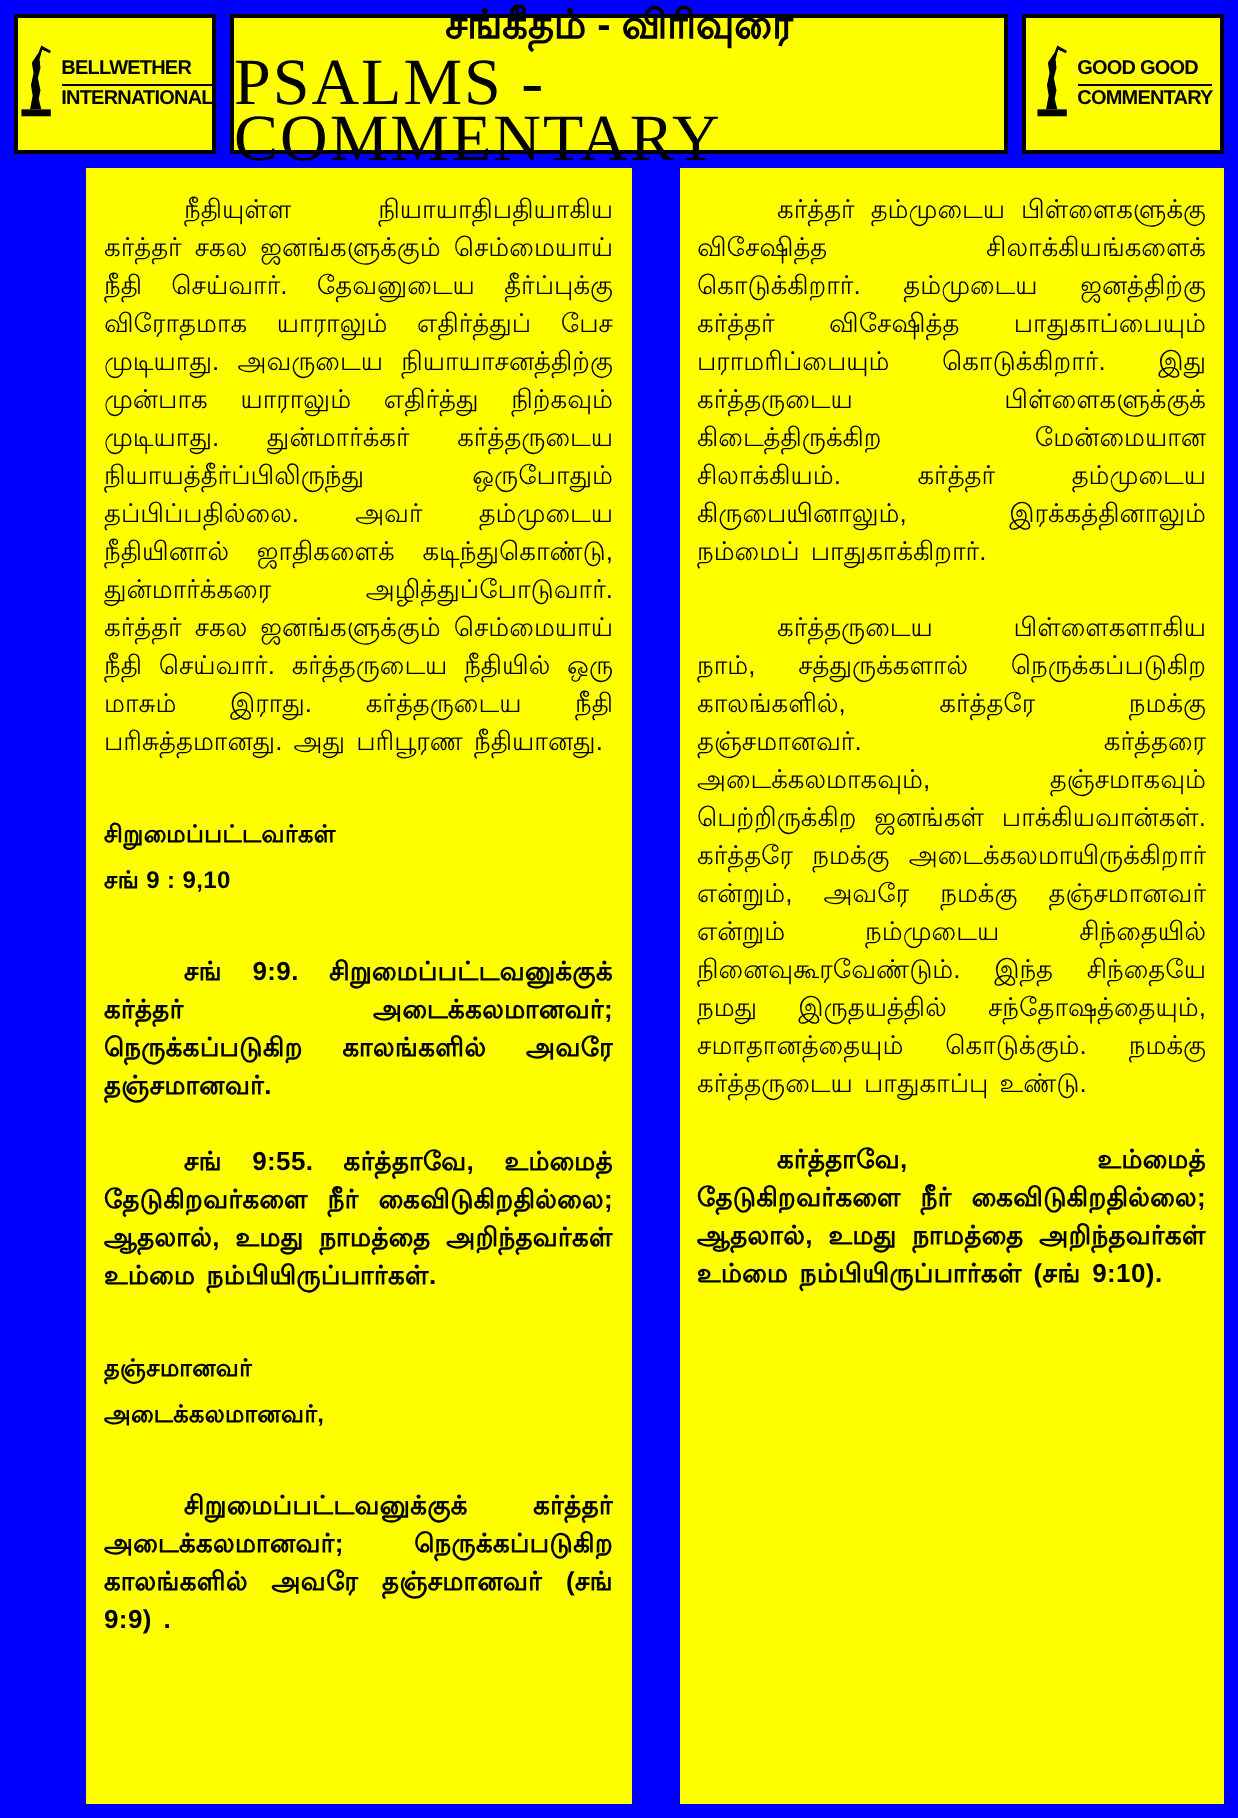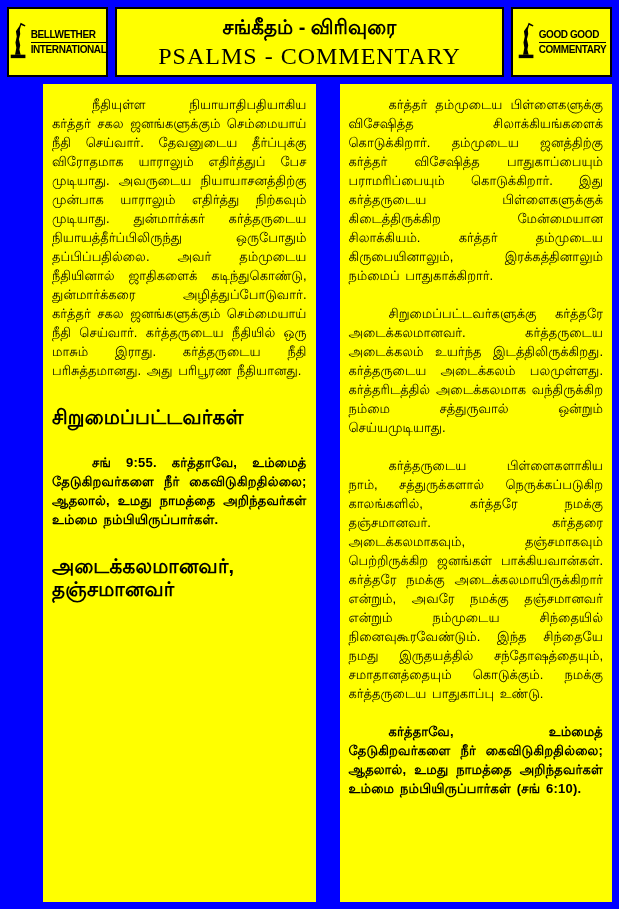--- a/index.html
+++ b/index.html
@@ -47,21 +47,21 @@
     border: 2px solid #000000;
     display: flex;
     flex-direction: column;
     align-items: center;
     justify-content: center;
     gap: 3px;
   }
   .title-tamil { font-weight: bold; font-size: 20px; line-height: 24px; }
   .title-english {
     font-family: "Liberation Serif", serif;
-    font-size: 24px;
+    font-size: 33px;
     line-height: 28px;
     letter-spacing: 1px;
   }
 
   
   .content { flex: 1; display: flex; gap: 24px; min-height: 0; padding-left: 36px; }
   .col {
     flex: 1;
     background: #FFFF00;
     padding: 11px 9px 8px 9px;
@@ -71,21 +71,21 @@
     text-align: justify;
     font-size: 13px;
     line-height: 19px;
     margin-bottom: 19px;
     word-spacing: 2px;
   }
   .indent { text-indent: 40px; }
   .bold { font-weight: bold; letter-spacing: 0.2px; }
   .heading {
     font-weight: bold;
-    font-size: 20px;
+    font-size: 12px;
     line-height: 23px;
     margin: 26px 0 24px 0;
     letter-spacing: 0.2px;
   }
   .heading:first-child, .para:first-child { margin-top: 0; }
 </style>
 </head>
 <body>
 
 <div class="page">
@@ -124,30 +124,32 @@
     </div>
 
   </div>
 
   <div class="content">
 
     <div class="col">
       <p class="para indent">நீதியுள்ள நியாயாதிபதியாகிய கர்த்தர் சகல ஜனங்களுக்கும் செம்மையாய் நீதி செய்வார். தேவனுடைய தீர்ப்புக்கு விரோதமாக யாராலும் எதிர்த்துப் பேச முடியாது. அவருடைய நியாயாசனத்திற்கு முன்பாக யாராலும் எதிர்த்து நிற்கவும் முடியாது. துன்மார்க்கர் கர்த்தருடைய நியாயத்தீர்ப்பிலிருந்து ஒருபோதும் தப்பிப்பதில்லை. அவர் தம்முடைய நீதியினால் ஜாதிகளைக் கடிந்துகொண்டு, துன்மார்க்கரை அழித்துப்போடுவார். கர்த்தர் சகல ஜனங்களுக்கும் செம்மையாய் நீதி செய்வார். கர்த்தருடைய நீதியில் ஒரு மாசும் இராது. கர்த்தருடைய நீதி பரிசுத்தமானது. அது பரிபூரண நீதியானது.</p>
       <div class="heading">
         <div>சிறுமைப்பட்டவர்கள்</div>
+        <div>சங் 9 : 9,10</div>
       </div>
+      <p class="para bold indent">சங் 9:9. சிறுமைப்பட்டவனுக்குக் கர்த்தர் அடைக்கலமானவர்; நெருக்கப்படுகிற காலங்களில் அவரே தஞ்சமானவர்.</p>
       <p class="para bold indent">சங் 9:55. கர்த்தாவே, உம்மைத் தேடுகிறவர்களை நீர் கைவிடுகிறதில்லை; ஆதலால், உமது நாமத்தை அறிந்தவர்கள் உம்மை நம்பியிருப்பார்கள்.</p>
       <div class="heading">
+        <div>தஞ்சமானவர்</div>
         <div>அடைக்கலமானவர்,</div>
-        <div>தஞ்சமானவர்</div>
       </div>
+      <p class="para bold indent">சிறுமைப்பட்டவனுக்குக் கர்த்தர் அடைக்கலமானவர்; நெருக்கப்படுகிற காலங்களில் அவரே தஞ்சமானவர் (சங் 9:9) .</p>
     </div>
 
     <div class="col">
       <p class="para indent">கர்த்தர் தம்முடைய பிள்ளைகளுக்கு விசேஷித்த சிலாக்கியங்களைக் கொடுக்கிறார். தம்முடைய ஜனத்திற்கு கர்த்தர் விசேஷித்த பாதுகாப்பையும் பராமரிப்பையும் கொடுக்கிறார். இது கர்த்தருடைய பிள்ளைகளுக்குக் கிடைத்திருக்கிற மேன்மையான சிலாக்கியம். கர்த்தர் தம்முடைய கிருபையினாலும், இரக்கத்தினாலும் நம்மைப் பாதுகாக்கிறார்.</p>
-      <p class="para indent">சிறுமைப்பட்டவர்களுக்கு கர்த்தரே அடைக்கலமானவர். கர்த்தருடைய அடைக்கலம் உயர்ந்த இடத்திலிருக்கிறது. கர்த்தருடைய அடைக்கலம் பலமுள்ளது. கர்த்தரிடத்தில் அடைக்கலமாக வந்திருக்கிற நம்மை சத்துருவால் ஒன்றும் செய்யமுடியாது.</p>
       <p class="para indent">கர்த்தருடைய பிள்ளைகளாகிய நாம், சத்துருக்களால் நெருக்கப்படுகிற காலங்களில், கர்த்தரே நமக்கு தஞ்சமானவர். கர்த்தரை அடைக்கலமாகவும், தஞ்சமாகவும் பெற்றிருக்கிற ஜனங்கள் பாக்கியவான்கள். கர்த்தரே நமக்கு அடைக்கலமாயிருக்கிறார் என்றும், அவரே நமக்கு தஞ்சமானவர் என்றும் நம்முடைய சிந்தையில் நினைவுகூரவேண்டும். இந்த சிந்தையே நமது இருதயத்தில் சந்தோஷத்தையும், சமாதானத்தையும் கொடுக்கும். நமக்கு கர்த்தருடைய பாதுகாப்பு உண்டு.</p>
-      <p class="para bold indent">கர்த்தாவே, உம்மைத் தேடுகிறவர்களை நீர் கைவிடுகிறதில்லை; ஆதலால், உமது நாமத்தை அறிந்தவர்கள் உம்மை நம்பியிருப்பார்கள் (சங் 6:10).</p>
+      <p class="para bold indent">கர்த்தாவே, உம்மைத் தேடுகிறவர்களை நீர் கைவிடுகிறதில்லை; ஆதலால், உமது நாமத்தை அறிந்தவர்கள் உம்மை நம்பியிருப்பார்கள் (சங் 9:10).</p>
     </div>
 
   </div>
 
 </div>
 
 </body></html>

